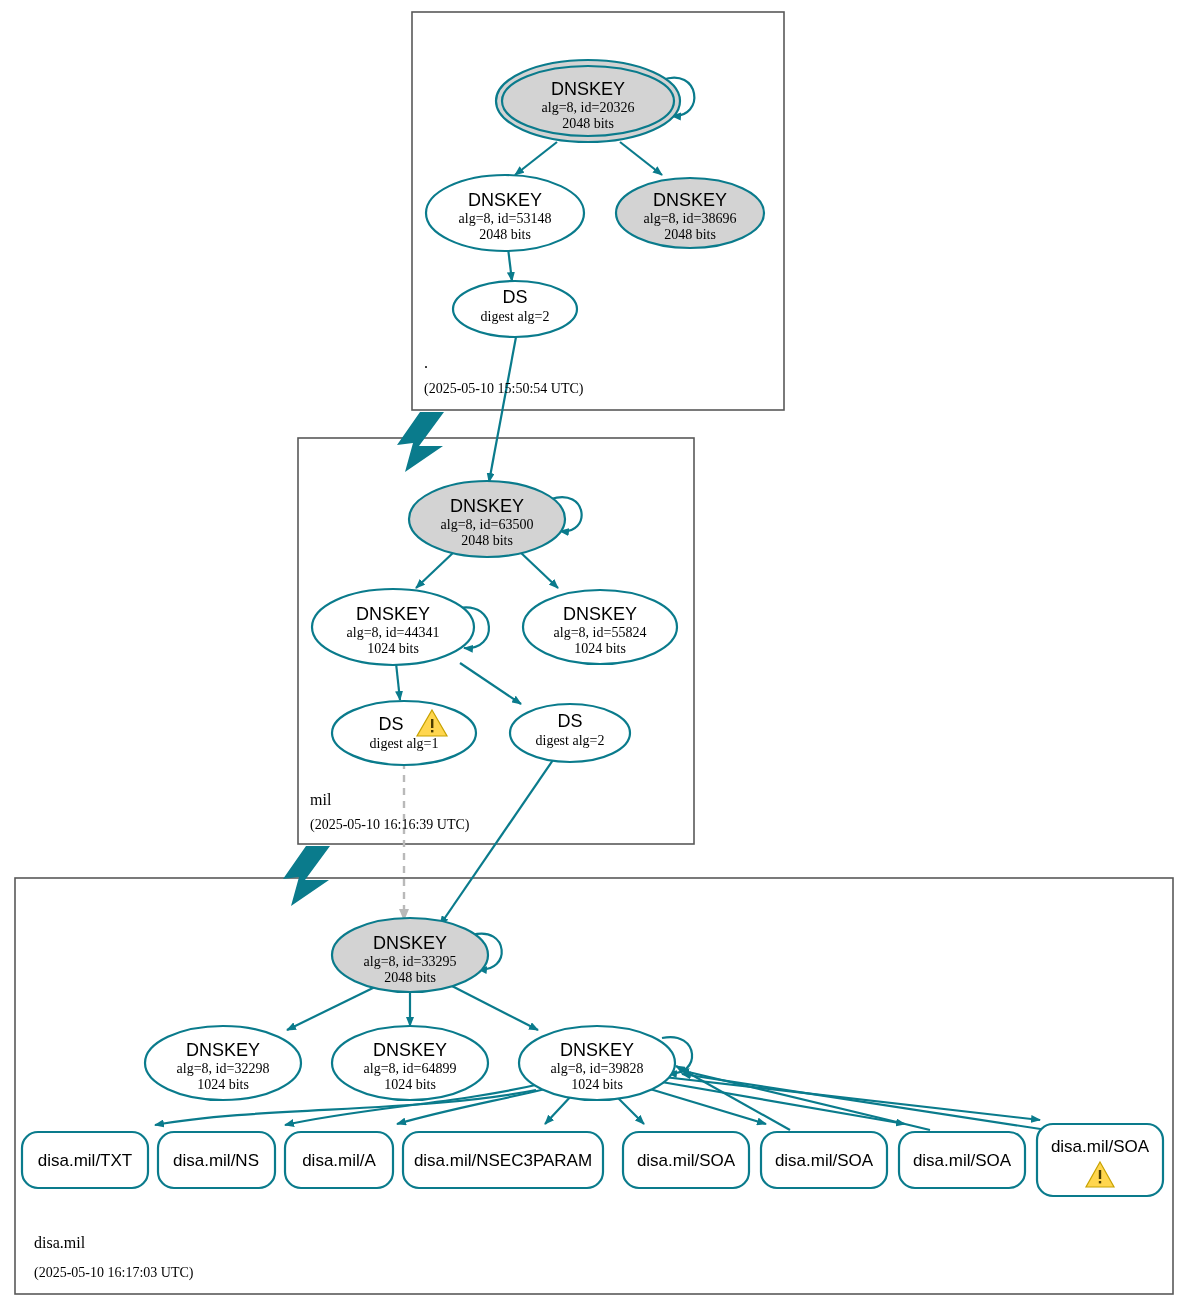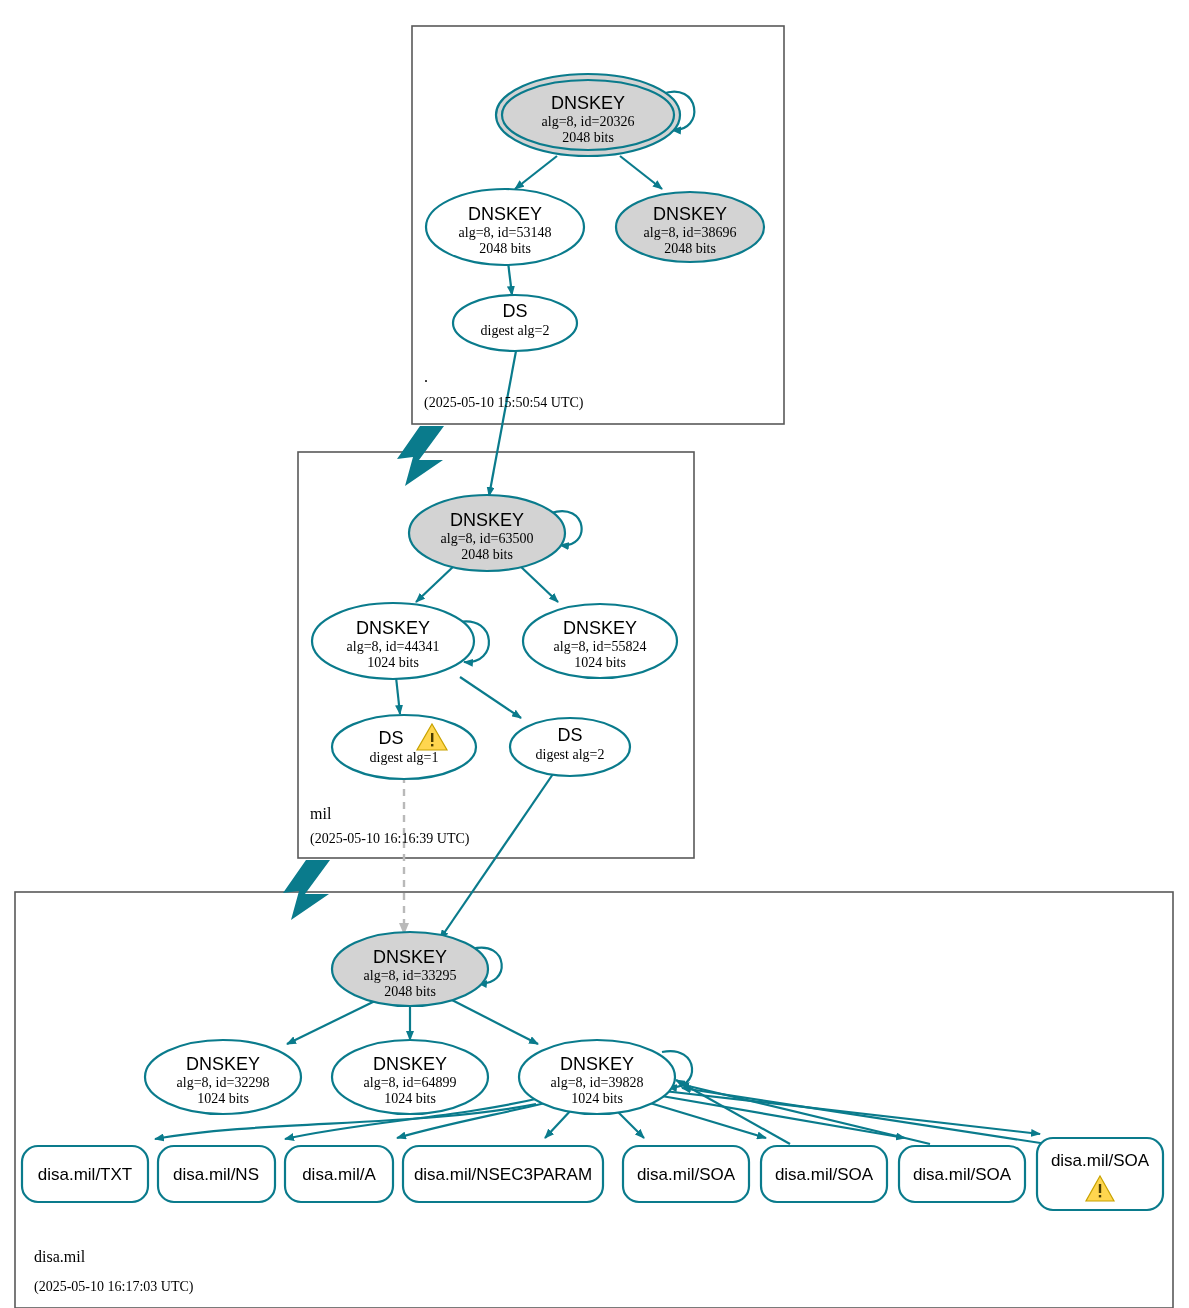--- a/index.html
+++ b/index.html
@@ -12,21 +12,20 @@
     width: 1189px;
     height: 1308px;
     position: relative;
     overflow: hidden;
   }
   #diagram-root {
     position: absolute;
     left: 0; top: 0;
     width: 1189px;
     height: 1216px;
-    margin-top: 14px;
   }
   svg.graph {
     position: absolute;
     left: 0; top: 0;
     width: 1189px;
     height: 1308px;
   }
   text {
     font-family: "Liberation Sans", sans-serif;
     fill: #000000;

